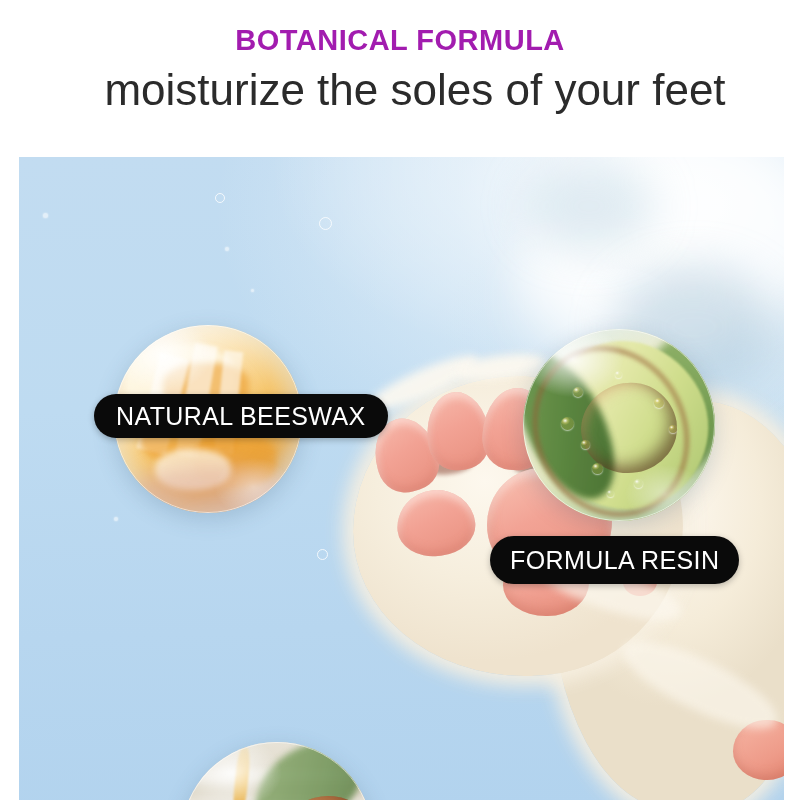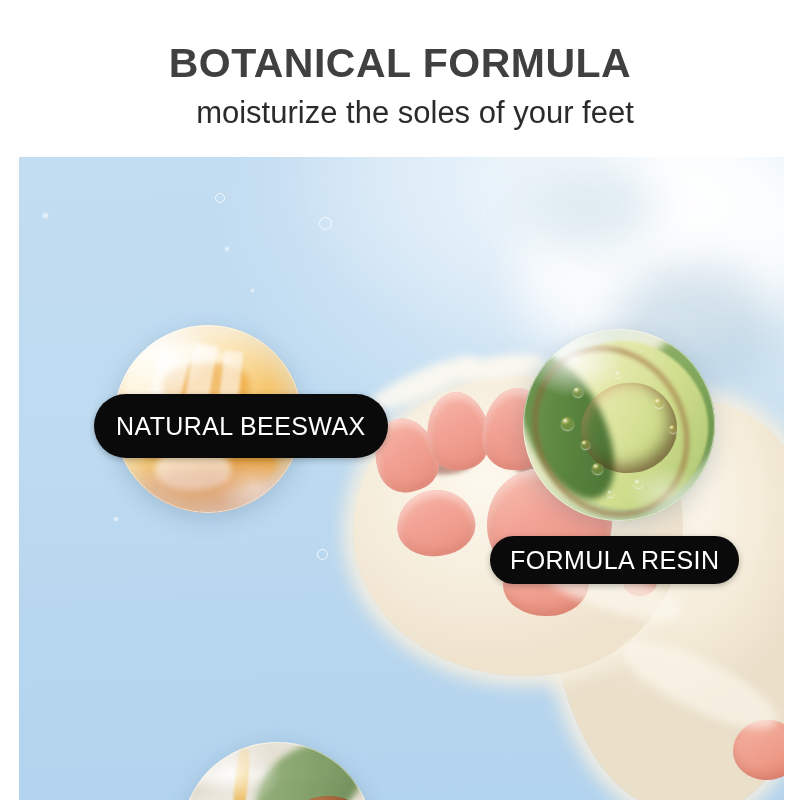--- a/index.html
+++ b/index.html
@@ -9,31 +9,31 @@
     background:#ffffff;
     font-family:"Liberation Sans","DejaVu Sans",sans-serif;
     overflow:hidden;
   }
   .poster{position:relative;width:800px;height:800px;background:#fff;overflow:hidden;}
 
   
   .header{position:absolute;left:0;top:0;width:800px;height:157px;background:#fff;
           display:flex;flex-direction:column;align-items:center;justify-content:flex-start;}
   .title{
-    margin-top:43px;
-    font-size:41px;
+    margin-top:26px;
+    font-size:29px;
     font-weight:700;
     letter-spacing:0.5px;
-    color:#404040;
+    color:#a21caf;
     line-height:1;
     white-space:nowrap;
   }
   .subtitle{
     margin-top:13px;
-    font-size:31px;
+    font-size:44px;
     font-weight:300;
     color:#2b2b2b;
     line-height:1;
     white-space:nowrap;
     margin-left:30px;
   }
 
   
   .photo{
     position:absolute;left:19px;top:157px;width:765px;height:643px;
@@ -198,21 +198,21 @@
     background:#0a0a0a;
     color:#ffffff;
     border-radius:999px;
     display:flex;align-items:center;justify-content:center;
     font-size:25px;
     font-weight:400;
     letter-spacing:.4px;
     white-space:nowrap;
     box-shadow:0 2px 6px rgba(0,0,0,.25);
   }
-  .pill-wax{left:75px;top:237px;height:64px;padding:0 22px;}
+  .pill-wax{left:75px;top:237px;height:44px;padding:0 22px;}
   .pill-avo{left:471px;top:379px;height:48px;padding:0 20px;}
 </style>
 </head>
 <body>
 
 <div class="poster">
 
   <div class="header">
     <div class="title">BOTANICAL FORMULA</div>
     <div class="subtitle">moisturize the soles of your feet</div>

